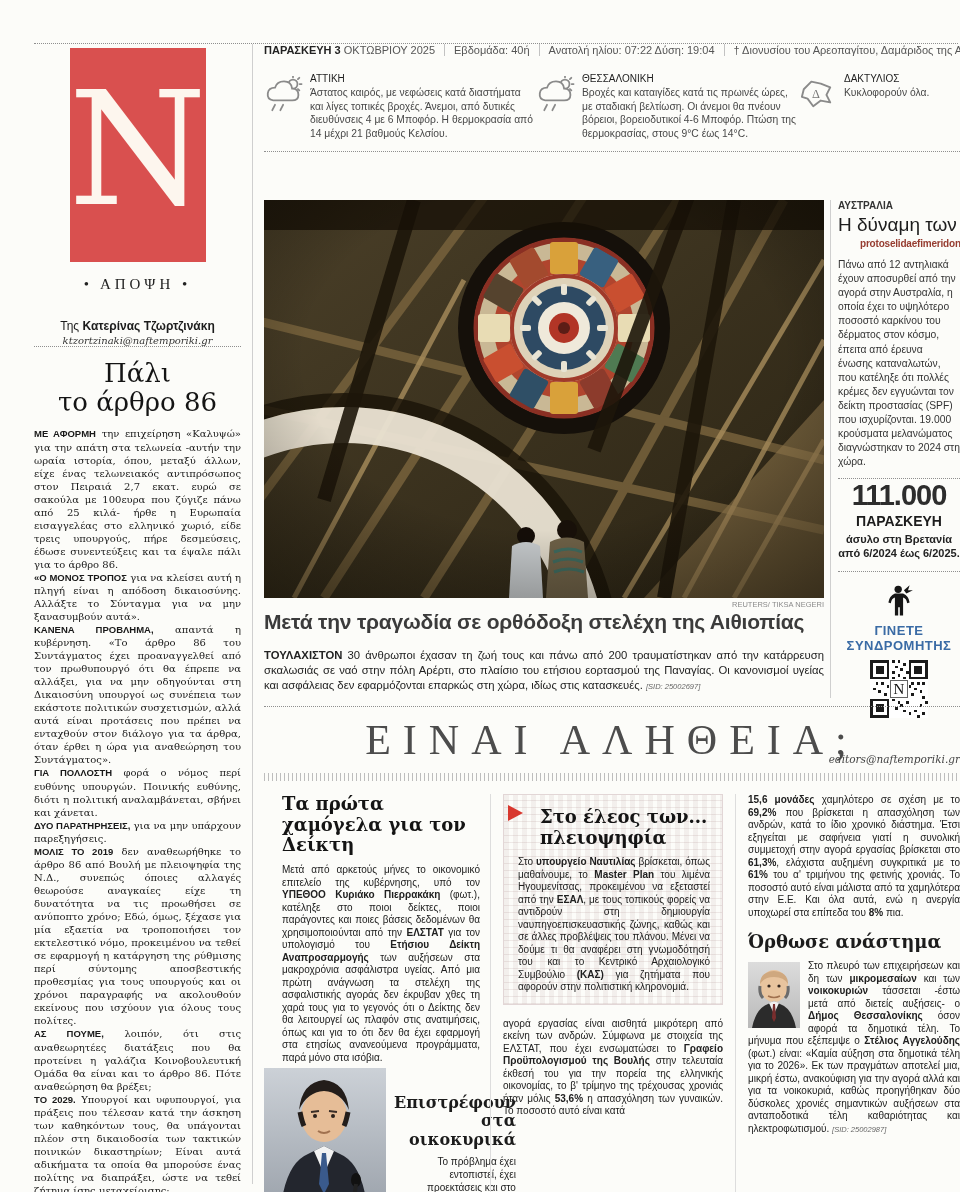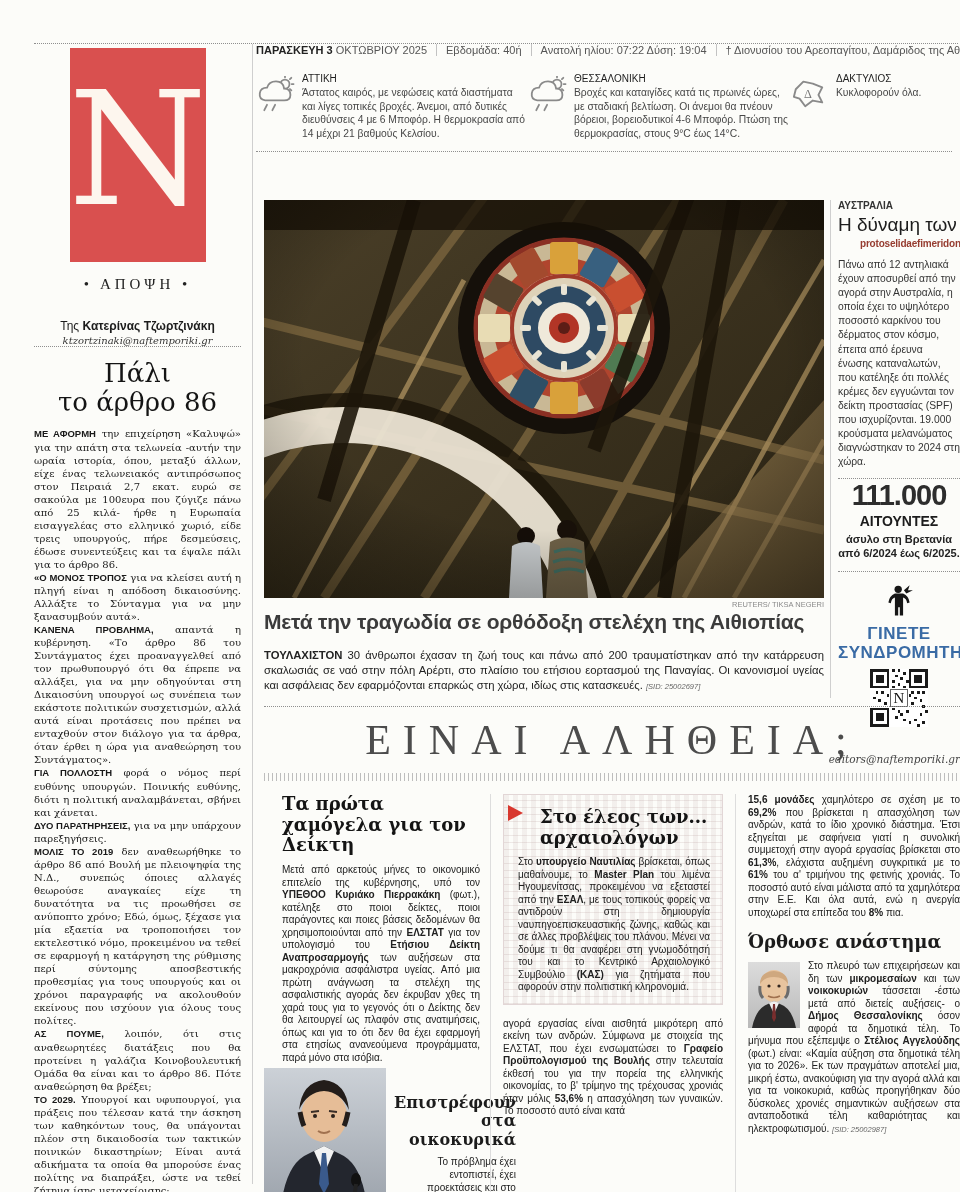--- a/index.html
+++ b/index.html
@@ -15,21 +15,21 @@
   .nlogo span{font-family:"DejaVu Serif","Liberation Serif",serif;font-size:158px;line-height:1;color:#fdf6ee;transform:translateY(-6px);}
   .apopsi{font-family:"Liberation Serif",serif;font-size:15px;letter-spacing:4px;text-align:center;margin-top:14px;color:#222;}
   .byline{ text-align:center;margin-top:26px;font-size:12px;}
   .byline .mail{font-family:"DejaVu Serif",serif;font-style:italic;font-size:10px;color:#333;display:block;margin-top:2px;}
   .ophead{font-family:"DejaVu Serif","Liberation Serif",serif;font-size:26px;line-height:1.12;text-align:center;margin:12px 0 10px;color:#141414;}
   .opbody{font-family:"DejaVu Serif","Liberation Serif",serif;font-size:10px;line-height:1.3;text-align:justify;color:#191919;}
   .opbody p{margin:0;}
   .opbody .lead{font-family:"Liberation Sans",sans-serif;font-size:9.5px;font-weight:bold;}
   .sid{font-size:7.5px;color:#666;font-style:italic;}
   
-  #header{left:256px;top:38px;width:696px;}
+  #header{left:264px;top:38px;width:696px;}
   .daterow{display:flex;align-items:baseline;font-size:11px;color:#555;padding:6px 0 7px;}
   .daterow .seg{padding:0 9px;border-left:1px solid #c2c2c2;white-space:nowrap;}
   .daterow .seg:first-child{border-left:none;padding-left:0;}
   .daterow b{color:#222;}
   .weather{display:flex;padding:9px 0 10px;}
   .wblock{display:flex;}
   .wicon{flex:0 0 46px;padding-top:4px;}
   .wtxt{font-size:10.3px;line-height:1.32;color:#474747;}
   .wtxt .wregion{font-size:10px;font-weight:normal;color:#1d1d1d;display:block;margin-bottom:1px;}
   .w1{width:272px;}.w2{width:262px;}.w3{width:150px;}
@@ -42,21 +42,21 @@
   #rrail{left:838px;top:200px;width:122px;}
   .kicker{font-size:10px;font-weight:bold;color:#333;}
   .railhead{font-size:19px;color:#1d1d1d;margin:3px 0 2px;}
   .railsite{font-size:10px;font-weight:bold;color:#963c30;margin-left:-6px;letter-spacing:-0.2px;padding-left:28px;}
   .railbody{font-size:10.3px;line-height:1.37;color:#333;margin-top:9px;}
   .statwrap{text-align:center;}
   .statnum{font-size:29px;font-weight:800;letter-spacing:-1px;color:#2d2d2d;}
   .statlab{font-size:14px;font-weight:bold;margin-top:1px;}
   .statdet{font-size:11px;font-weight:bold;line-height:1.25;margin-top:4px;color:#222;}
   .subwrap{text-align:center;margin-top:10px;}
-  .subtext{font-size:17px;font-weight:bold;color:#3a6ba5;line-height:1.15;letter-spacing:0.5px;margin-top:2px;}
+  .subtext{font-size:13px;font-weight:bold;color:#3a6ba5;line-height:1.15;letter-spacing:0.5px;margin-top:2px;}
   
   #rumors{left:264px;top:706px;width:696px;}
   .rtitlerow{position:relative;height:66px;}
   .rtitle{font-family:"Liberation Serif","DejaVu Serif",serif;font-size:42px;letter-spacing:12px;color:#4c4c4c;text-align:center;line-height:66px;}
   .rmail{position:absolute;right:0;bottom:8px;font-family:"DejaVu Serif",serif;font-style:italic;font-size:10.5px;color:#444;}
   .band{height:8px;background:repeating-linear-gradient(90deg,#bdbdbd 0 1.5px,transparent 1.5px 4px);}
   .cols{display:flex;margin-top:13px;align-items:stretch;}
   .c1{width:226px;padding:0 10px 0 18px;box-sizing:border-box;}
   .c2{width:246px;padding:0 12px;box-sizing:border-box;border-left:1px solid #ddd;border-right:1px solid #ddd;}
   .c3{width:224px;padding-left:12px;box-sizing:border-box;}
@@ -254,21 +254,21 @@
 </div>
 
 <div id="rrail" class="abs">
   <div class="kicker">ΑΥΣΤΡΑΛΙΑ</div>
   <div class="railhead">Η δύναμη των</div>
   <div class="railsite">protoselidaefimeridon.gr</div>
   <div class="railbody">Πάνω από 12 αντηλιακά έχουν αποσυρθεί από την αγορά στην Αυστραλία, η οποία έχει το υψηλότερο ποσοστό καρκίνου του δέρματος στον κόσμο, έπειτα από έρευνα ένωσης καταναλωτών, που κατέληξε ότι πολλές κρέμες δεν εγγυώνται τον δείκτη προστασίας (SPF) που ισχυρίζονται. 19.000 κρούσματα μελανώματος διαγνώστηκαν το 2024 στη χώρα.</div>
   <div class="dotrule" style="margin-top:9px;"></div>
   <div class="statwrap">
     <div class="statnum">111.000</div>
-    <div class="statlab">ΑΙΤΟΥΝΤΕΣ</div>
+    <div class="statlab">ΠΑΡΑΣΚΕΥΗ</div>
     <div class="statdet">άσυλο στη Βρετανία από 6/2024 έως 6/2025.</div>
   </div>
   <div class="dotrule" style="margin-top:10px;"></div>
   <div class="subwrap">
     <div>
       <svg viewBox="0 0 44 44" width="36" height="36">
         <g fill="#161616">
           <circle cx="21" cy="9" r="4.5"></circle>
           <path d="M17 14 q-7 3 -8 11 l3 1 q1 -6 5 -7 l0 22 l4 0 l0 -10 l2 0 l0 10 l4 0 l0 -22 q4 1 5 7 l3 -1 q-1 -8 -8 -11 z"></path>
           <path d="M28 10 l7 -6 l-2 6 l6 0 l-8 4 z"></path>
@@ -379,21 +379,21 @@
         <div class="s2t">
           <h3>Επιστρέφουν στα οικοκυρικά</h3>
           <p>Το πρόβλημα έχει εντοπιστεί, έχει προεκτάσεις και στο δημογραφικό της χώρας, αλλά ακόμα δεν έχει λυθεί. Η συμμετοχή των γυναικών στην</p>
         </div>
       </div>
     </div>
 
     <div class="c2">
       <div class="rbox">
         <div class="flag"></div>
-        <h2 class="colhead">Στο έλεος των... αρχαιολόγων</h2>
+        <h2 class="colhead">Στο έλεος των... πλειοψηφία</h2>
         <p class="colbody"><span>Στο </span><b>υπουργείο Ναυτιλίας</b><span> βρίσκεται, όπως μαθαίνουμε, το </span><b>Master Plan</b><span> του λιμένα Ηγουμενίτσας, προκειμένου να εξεταστεί από την </span><b>ΕΣΑΛ</b><span>, με τους τοπικούς φορείς να αντιδρούν στη δημιουργία ναυπηγοεπισκευαστικής ζώνης, καθώς και σε άλλες προβλέψεις του πλάνου. Μένει να δούμε τι θα αναφέρει στη γνωμοδότησή του και το Κεντρικό Αρχαιολογικό Συμβούλιο </span><b>(ΚΑΣ)</b><span> για ζητήματα που αφορούν στην πολιτιστική κληρονομιά.</span></p>
       </div>
       <p class="colbody c2cont"><span>αγορά εργασίας είναι αισθητά μικρότερη από εκείνη των ανδρών. Σύμφωνα με στοιχεία της ΕΛΣΤΑΤ, που έχει ενσωματώσει το </span><b>Γραφείο Προϋπολογισμού της Βουλής</b><span> στην τελευταία έκθεσή του για την πορεία της ελληνικής οικονομίας, το β' τρίμηνο της τρέχουσας χρονιάς ήταν μόλις </span><b>53,6%</b><span> η απασχόληση των γυναικών. Το ποσοστό αυτό είναι κατά</span></p>
     </div>
 
     <div class="c3">
       <p class="colbody"><b>15,6 μονάδες</b><span> χαμηλότερο σε σχέση με το </span><b>69,2%</b><span> που βρίσκεται η απασχόληση των ανδρών, κατά το ίδιο χρονικό διάστημα. Έτσι εξηγείται με σαφήνεια γιατί η συνολική συμμετοχή στην αγορά εργασίας βρίσκεται στο </span><b>61,3%</b><span>, ελάχιστα αυξημένη συγκριτικά με το </span><b>61%</b><span> του α' τριμήνου της φετινής χρονιάς. Το ποσοστό αυτό είναι μάλιστα από τα χαμηλότερα στην Ε.Ε. Και όλα αυτά, ενώ η ανεργία υποχωρεί στα επίπεδα του </span><b>8%</b><span> πια.</span></p>
       <div class="story3">
         <h3>Όρθωσε ανάστημα</h3>
         <div class="pic">

